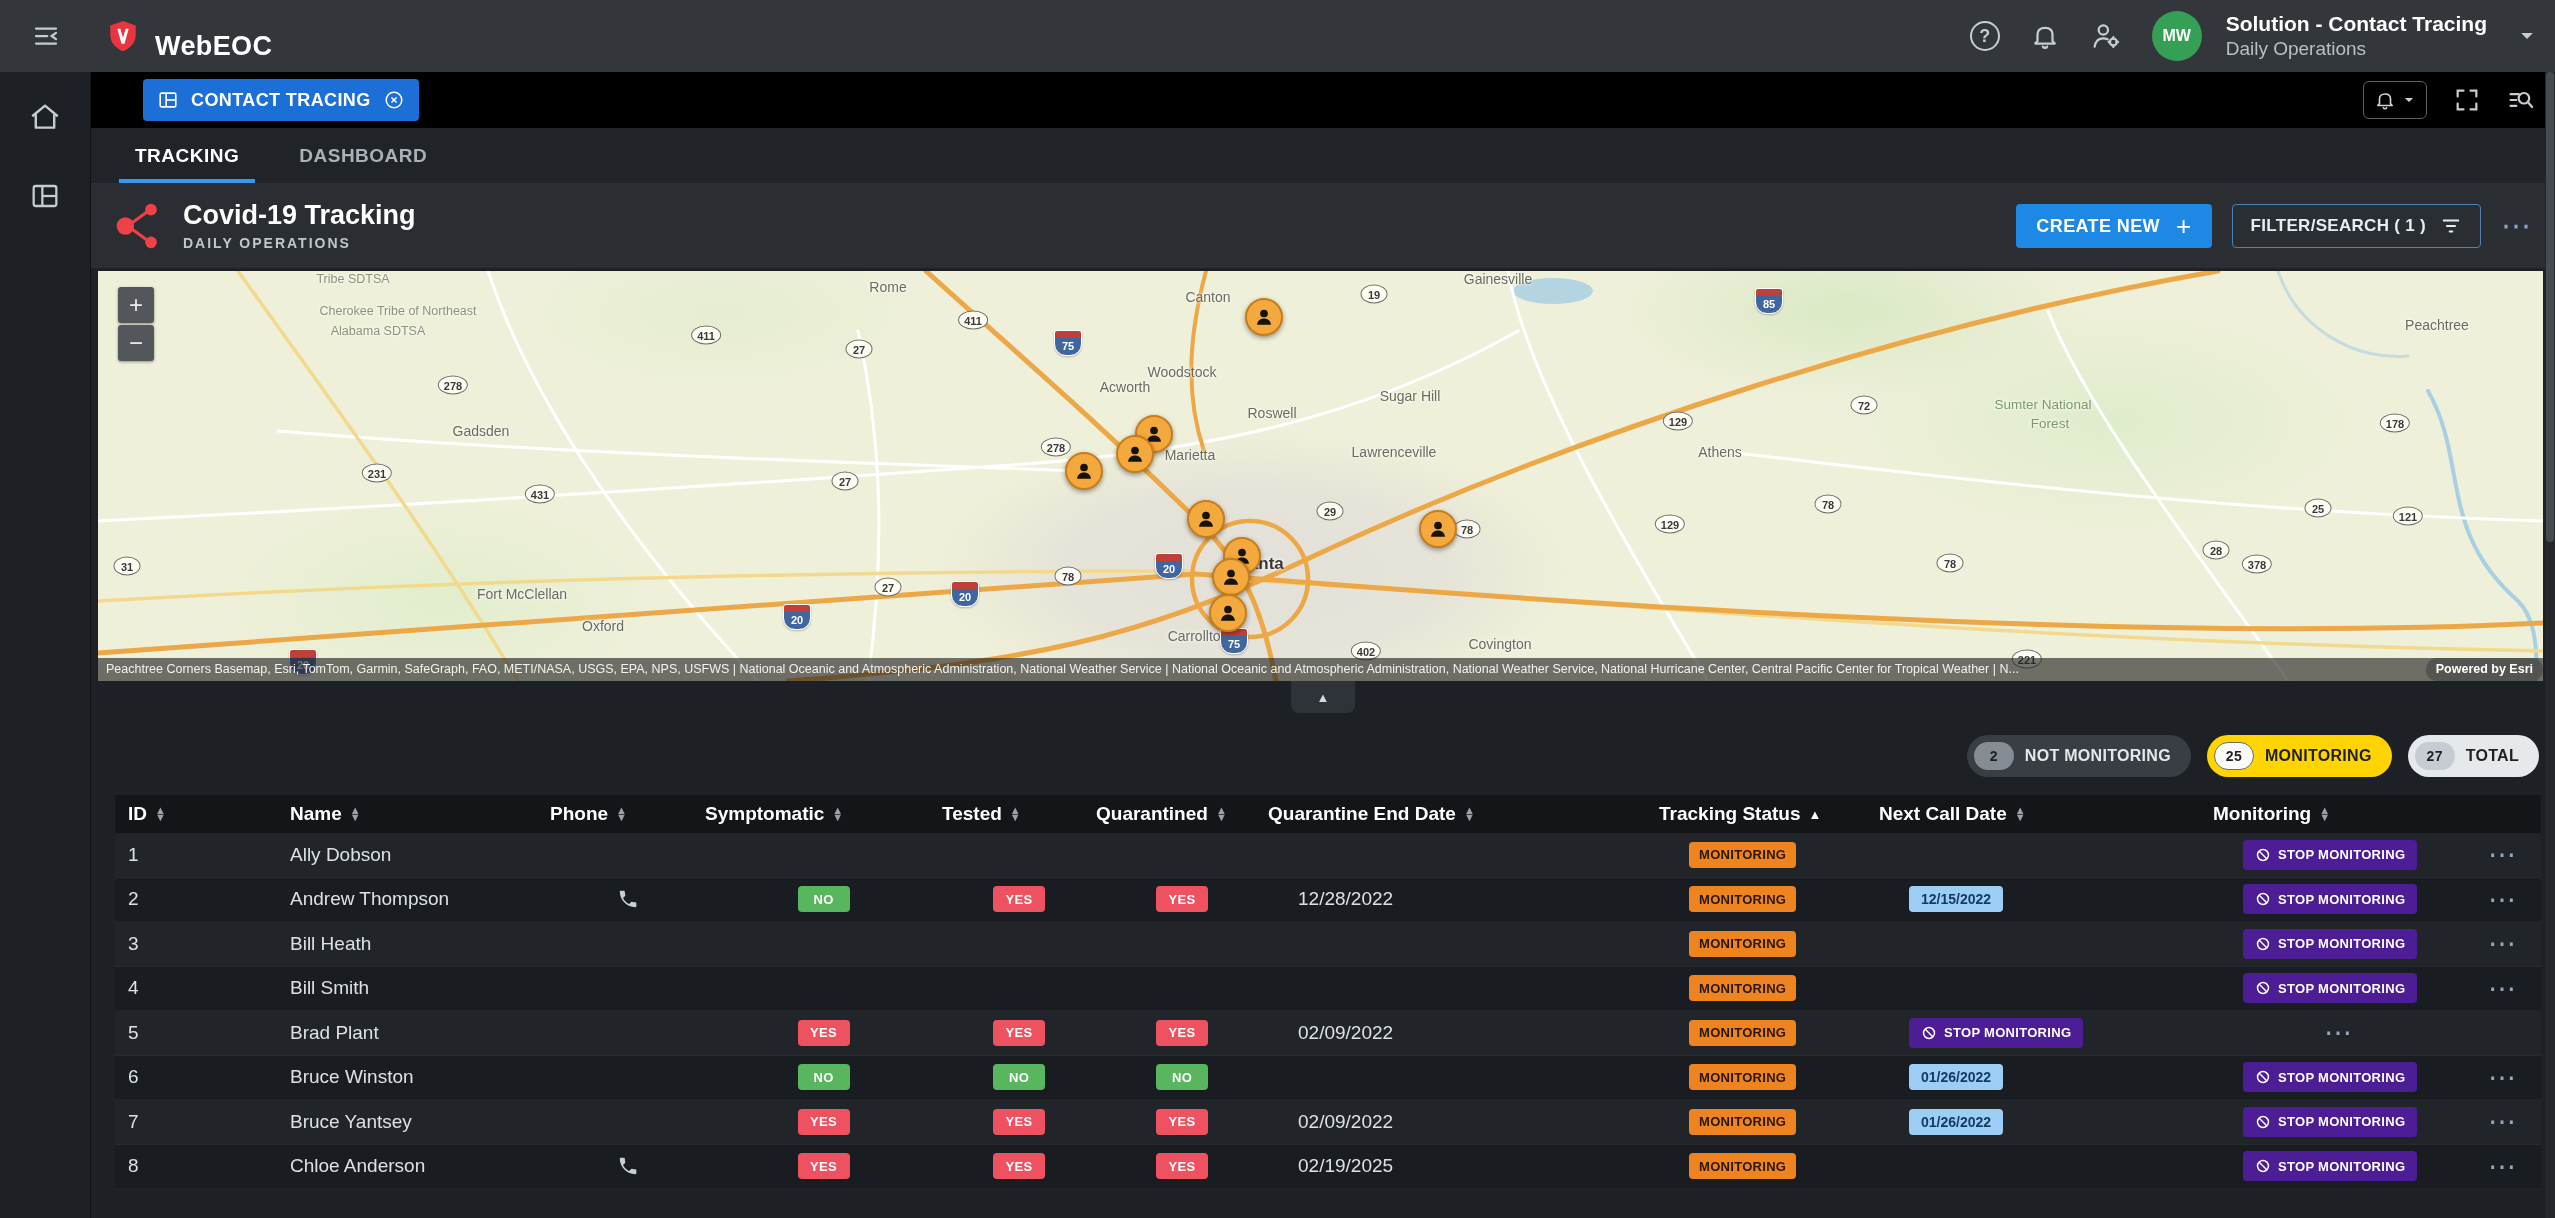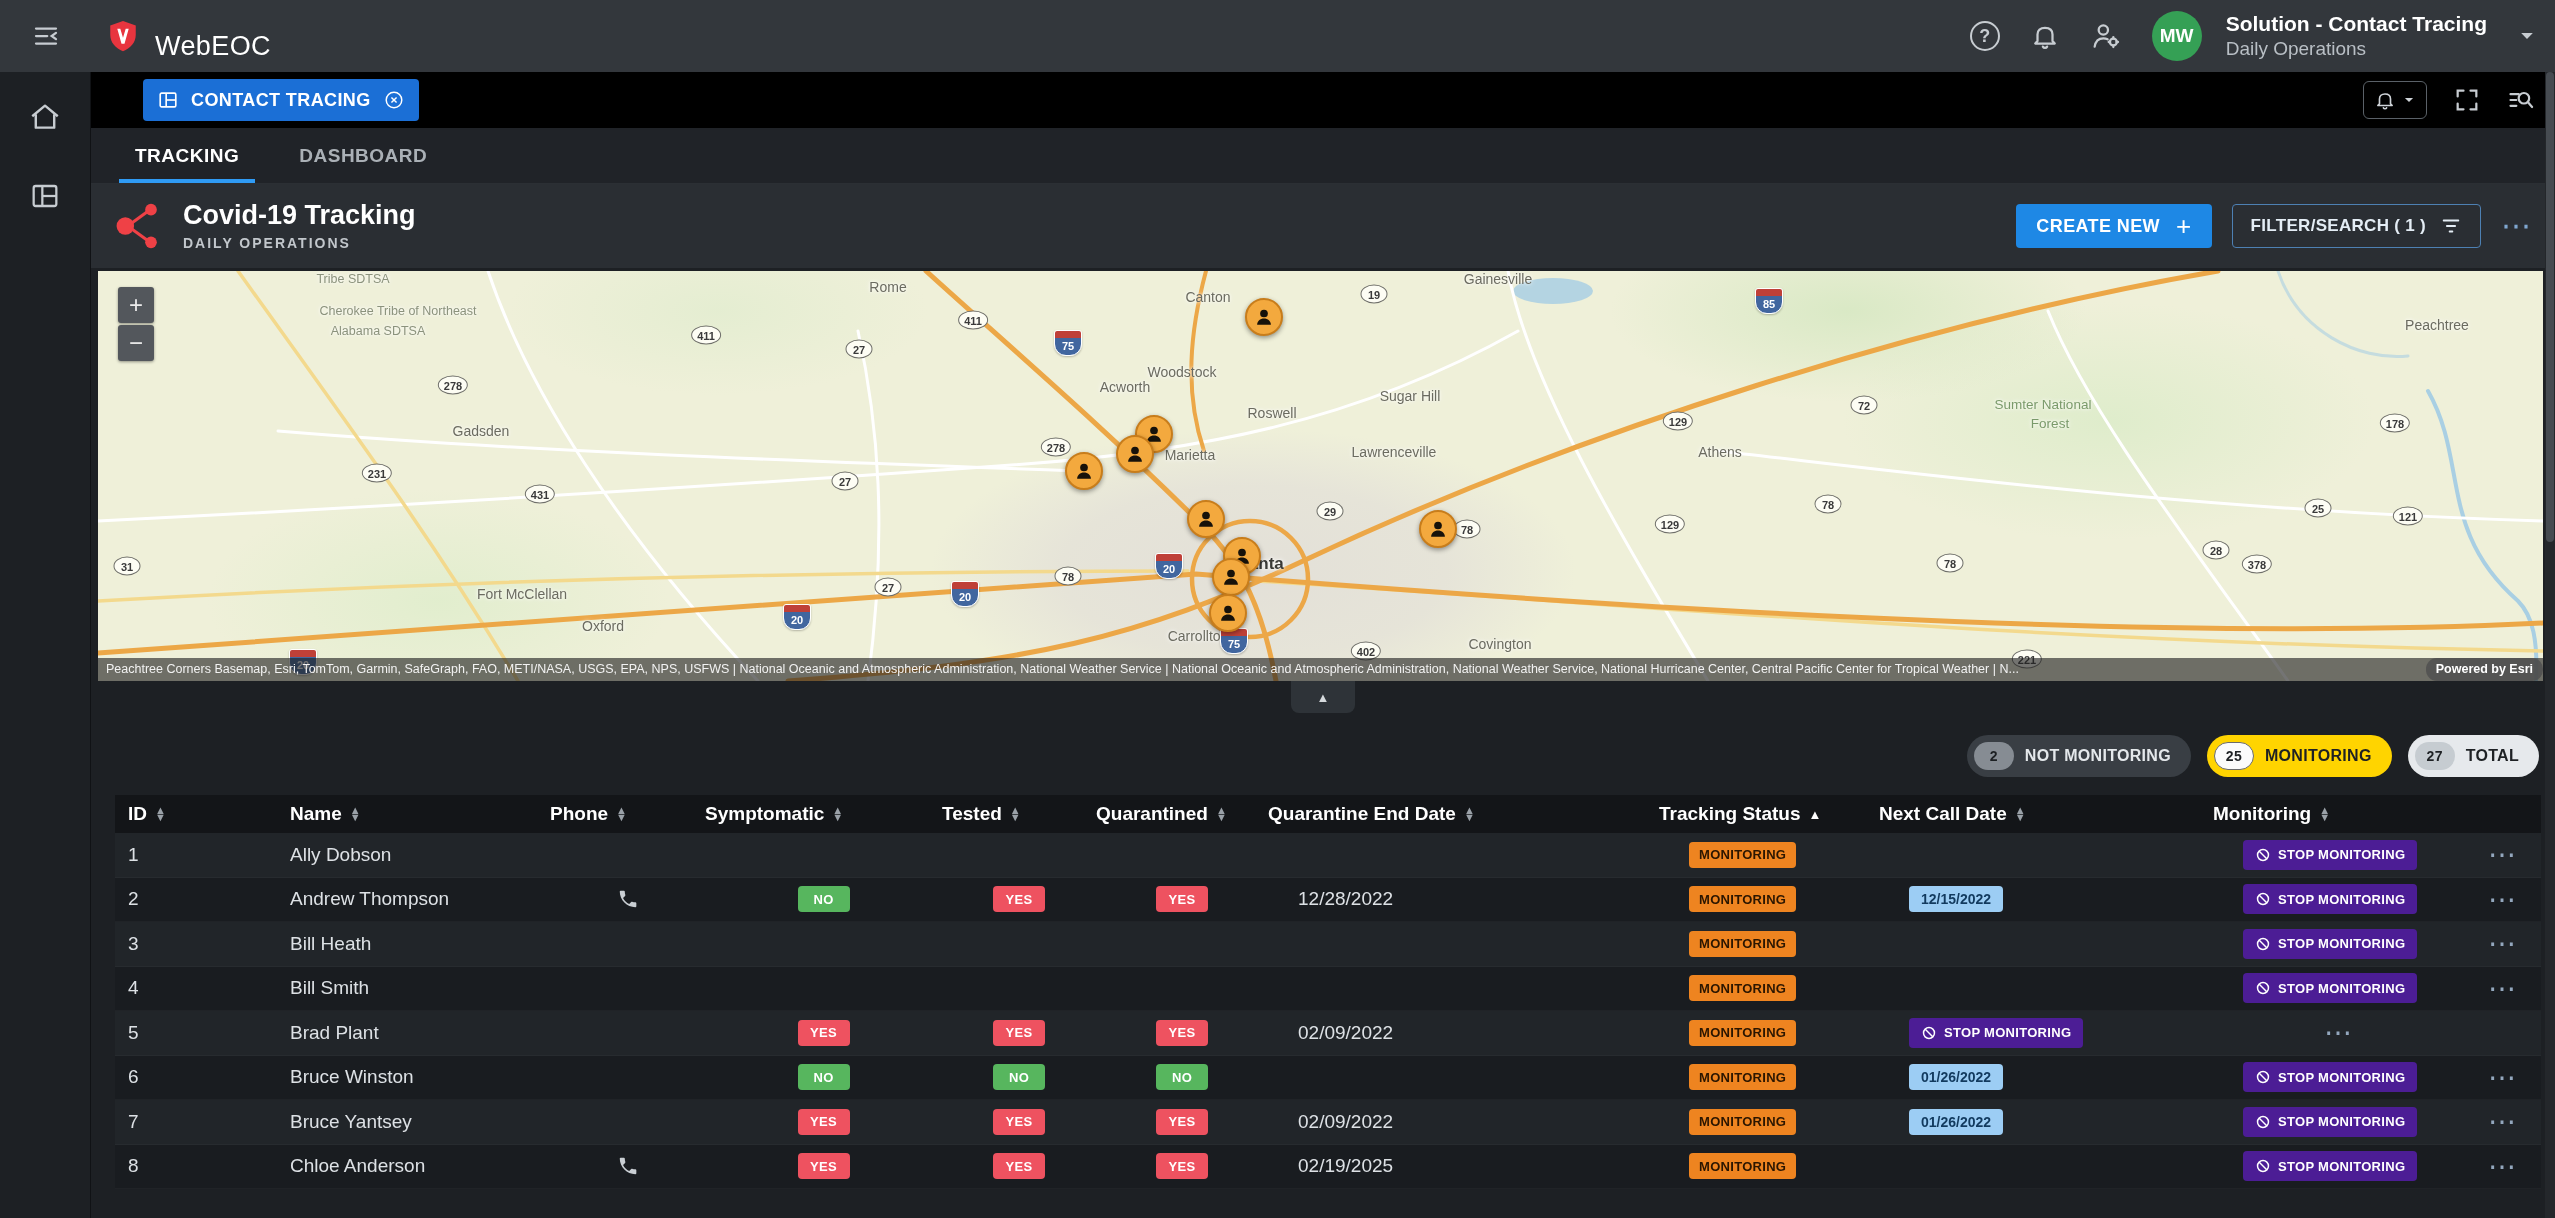--- a/index.html
+++ b/index.html
@@ -6,26 +6,26 @@
   html,body { width:2555px; height:1218px; overflow:hidden; background:#1d2024;
     font-family:"Liberation Sans", sans-serif; color:#e8eaed; }
   button { font-family:inherit; border:none; cursor:pointer; background:none; color:inherit; }
 
   
   .topbar { position:absolute; left:0; top:0; right:0; height:72px; background:#33373c;
     display:flex; align-items:center; z-index:10; }
   .burger-cell { width:91px; display:flex; justify-content:center; }
   .icon-btn { display:flex; align-items:center; justify-content:center; color:#c7ccd1; }
   .app-logo { margin-left:14px; display:flex; align-items:center; }
-  .app-name { font-size:27px; font-weight:normal; letter-spacing:.4px; margin-left:14px; color:#fff;margin-top:20px; }
+  .app-name { font-size:27px; font-weight:bold; letter-spacing:.4px; margin-left:14px; color:#fff;margin-top:20px; }
   .topbar-right { margin-left:auto; display:flex; align-items:center; gap:30px; padding-right:18px; }
   .help-circle { width:30px; height:30px; border:2px solid #c7ccd1; border-radius:50%;
     display:flex; align-items:center; justify-content:center; font-size:18px; font-weight:bold; color:#c7ccd1; }
   .avatar { width:50px; height:50px; border-radius:50%; background:#35a055; color:#fff;
-    display:flex; align-items:center; justify-content:center; font-size:19px; font-weight:bold; }
+    display:flex; align-items:center; justify-content:center; font-size:16px; font-weight:bold; }
   .solution-block { line-height:1.25; margin-left:-6px; }
   .solution-block .l1 { font-size:21px; font-weight:bold; color:#fff; }
   .solution-block .l2 { font-size:19px; color:#b9bfc5; }
 
   
   .sidebar { position:absolute; left:0; top:72px; bottom:0; width:91px; background:#1d2024;
     border-right:1px solid #101215; display:flex; flex-direction:column; align-items:center; padding-top:28px; gap:46px; z-index:9; }
 
   
   .main { position:absolute; left:91px; top:72px; right:0; bottom:0; display:flex; flex-direction:column; }

